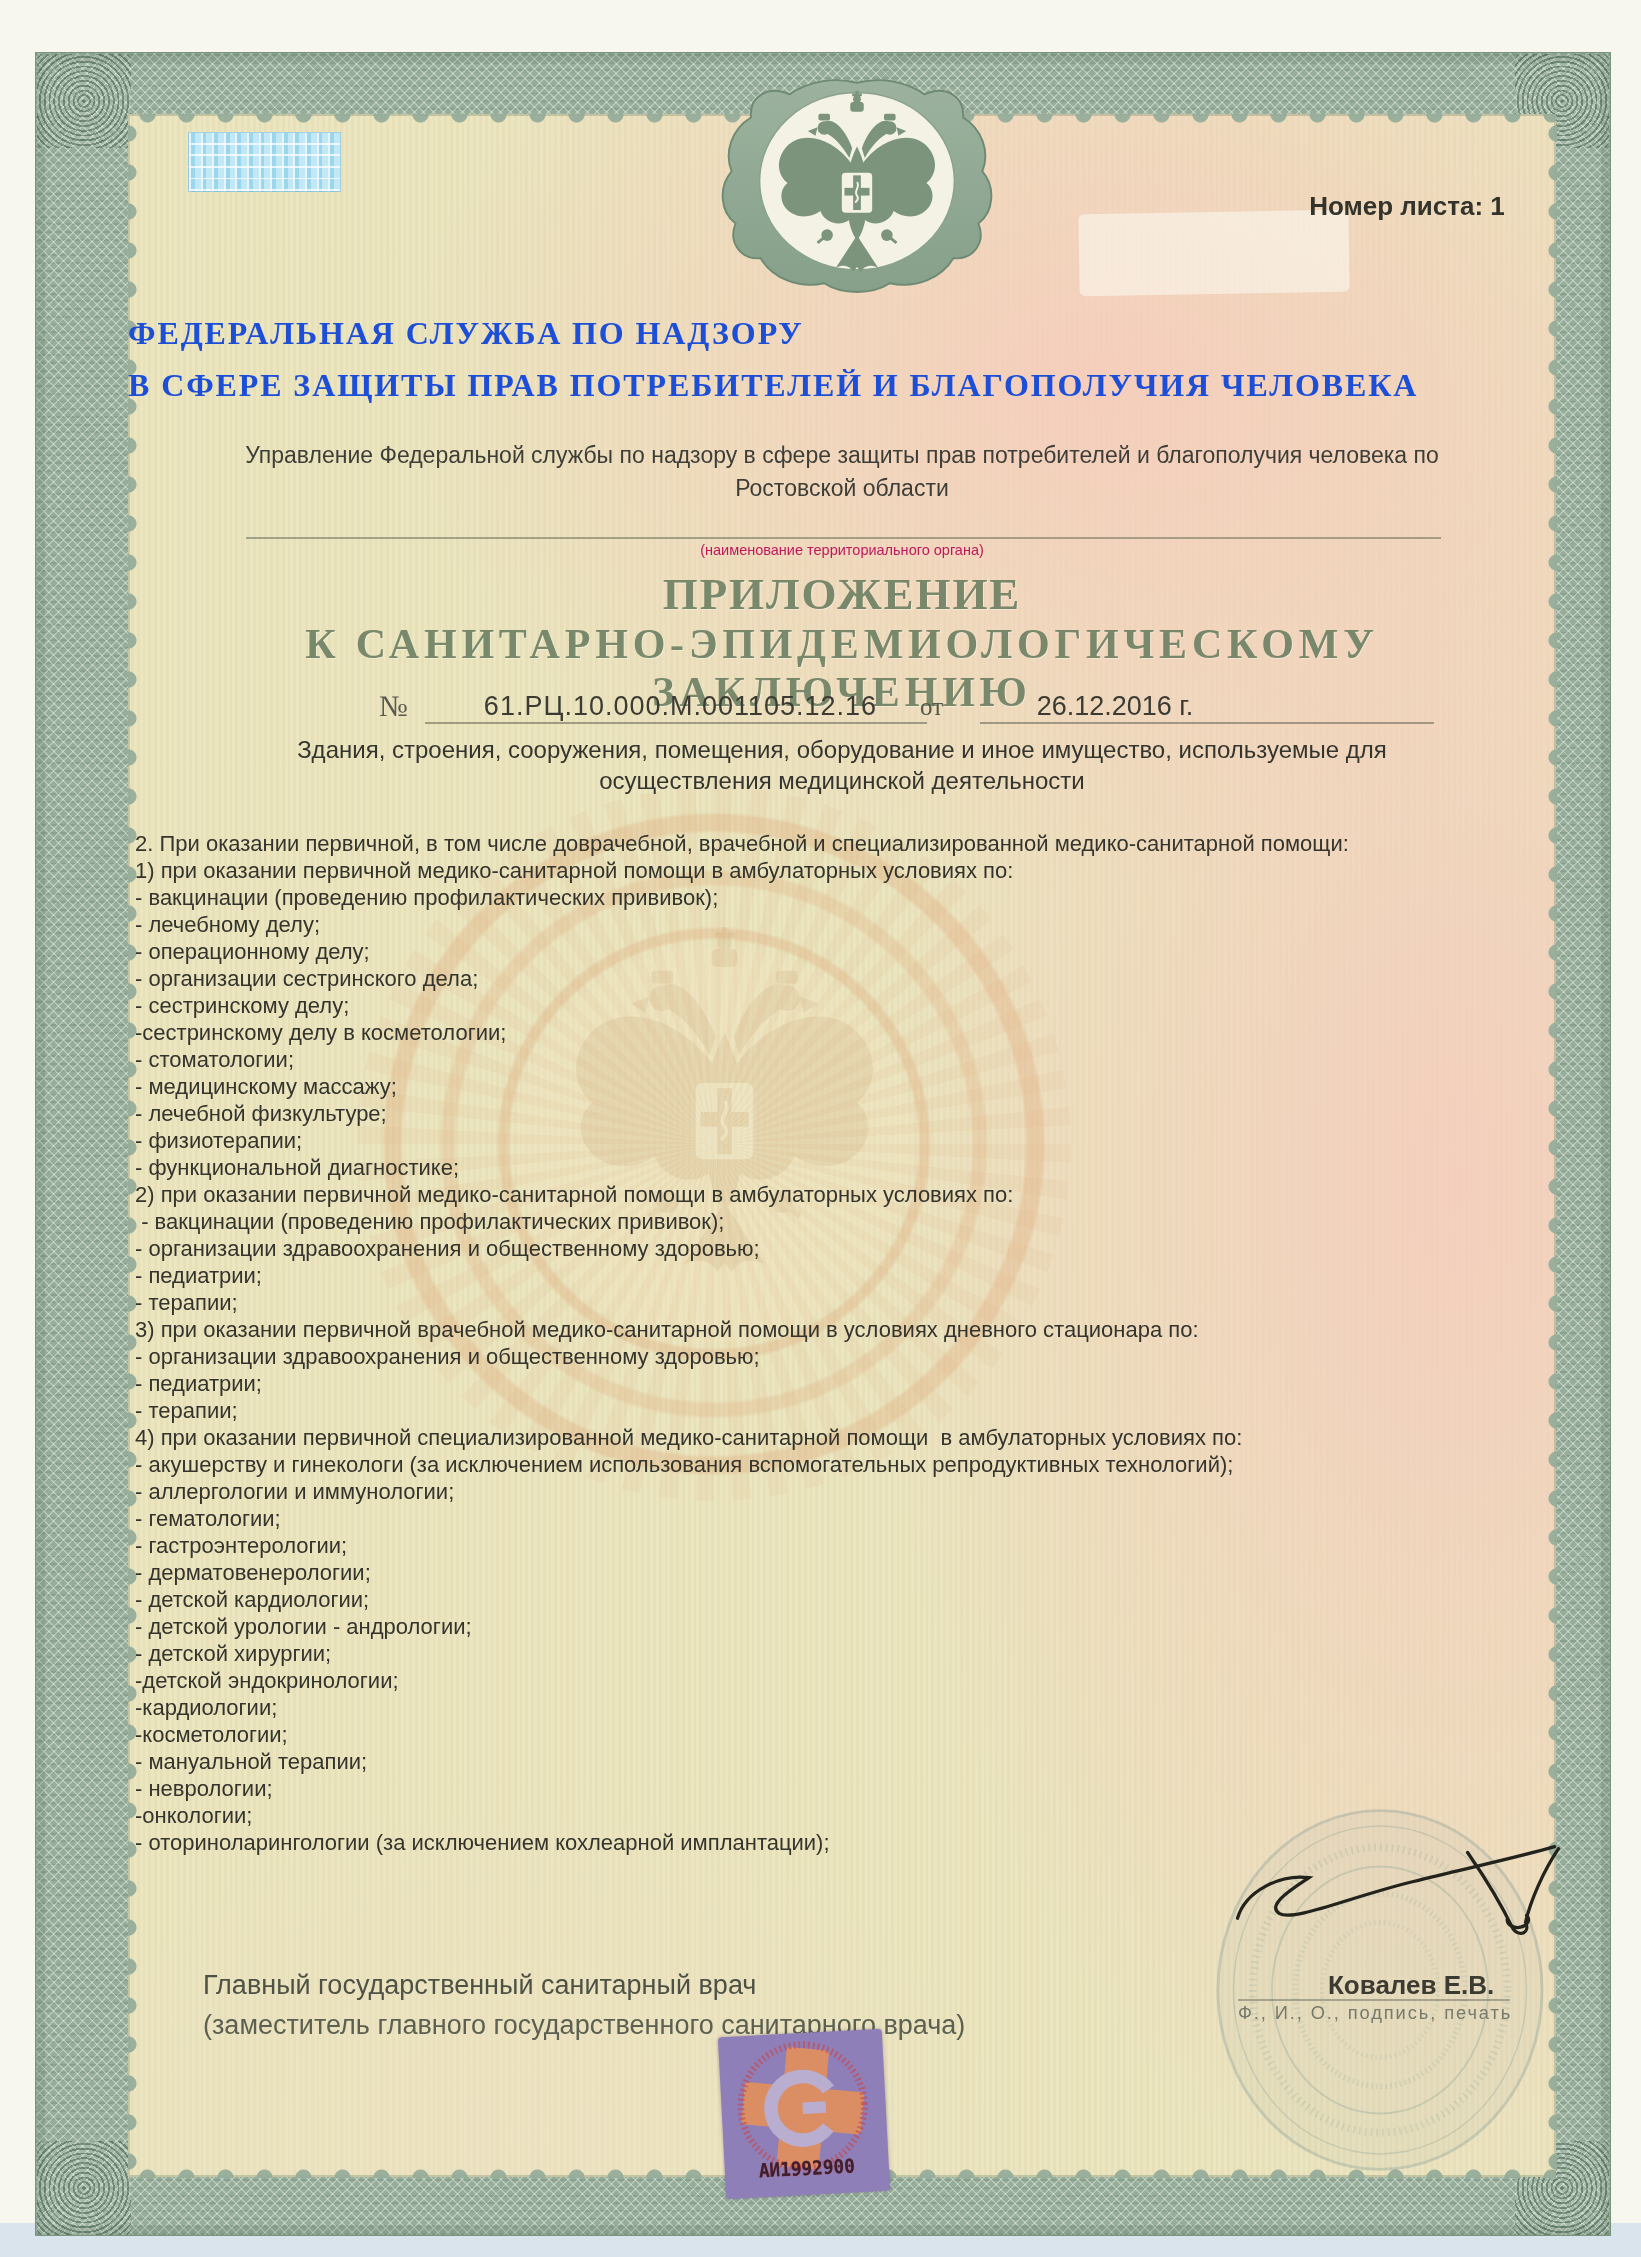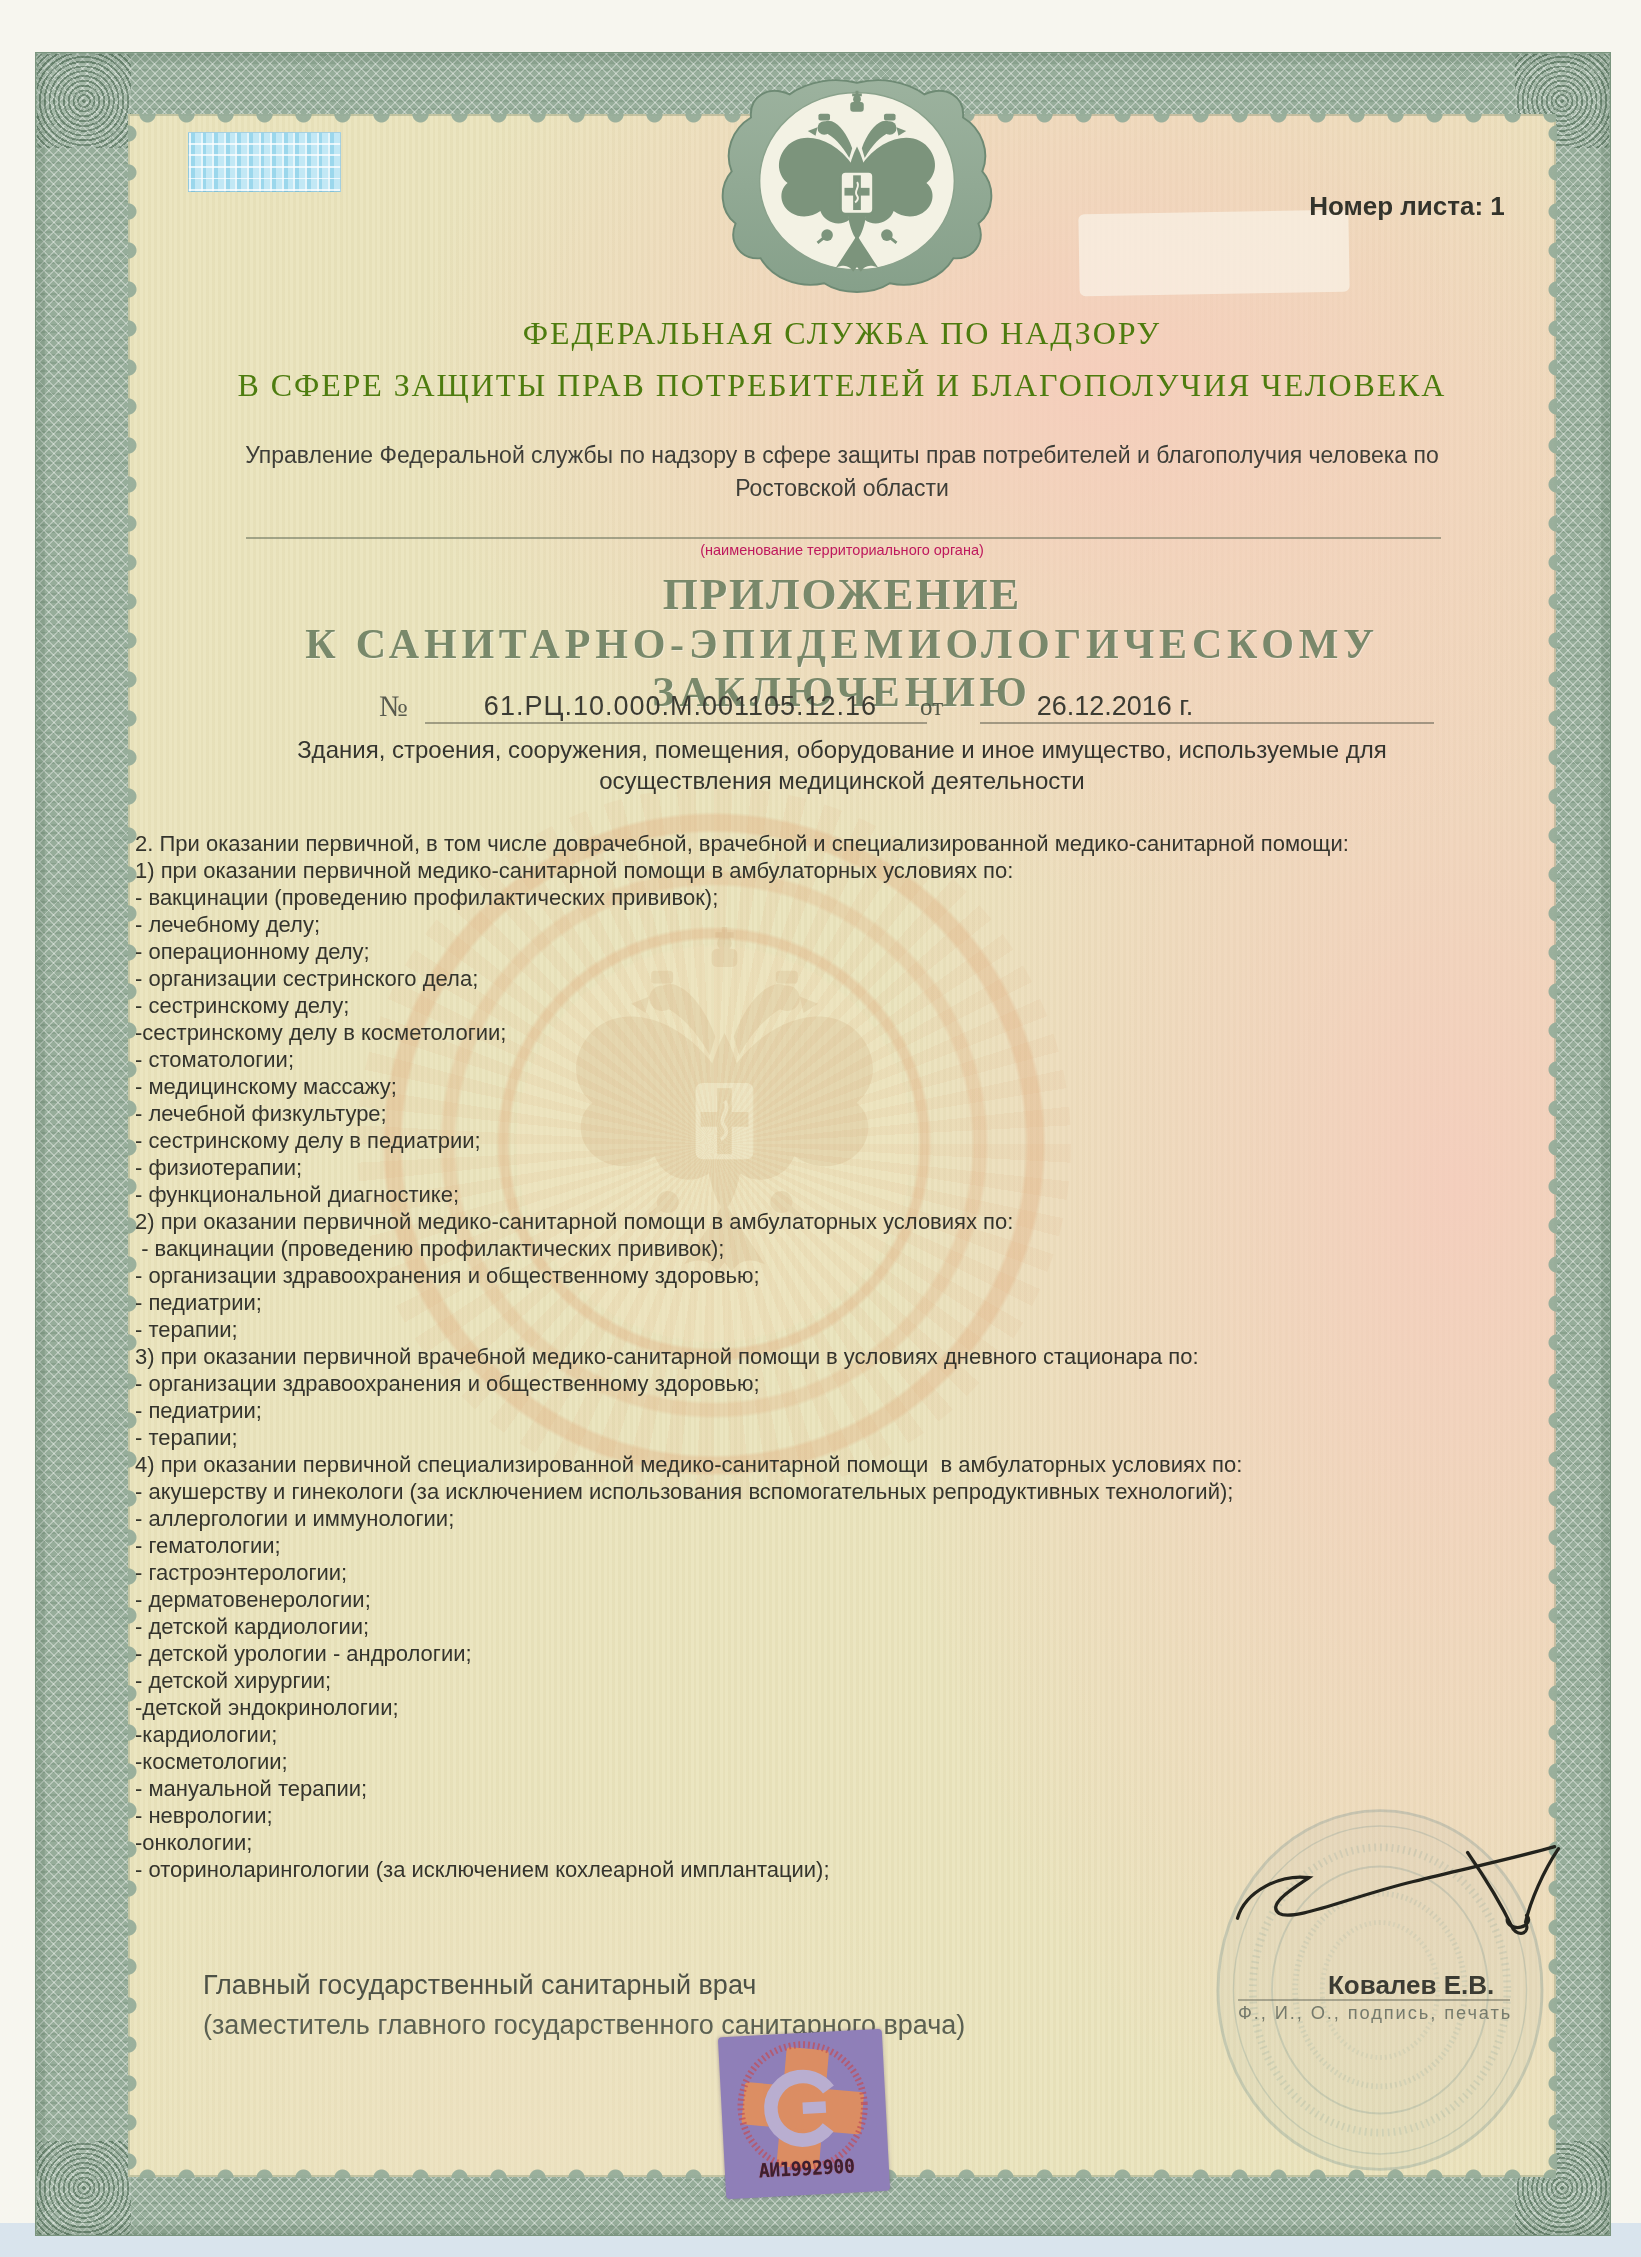--- a/index.html
+++ b/index.html
@@ -61,22 +61,22 @@
     background-color:#8f7fb8;
     background-image:
       repeating-linear-gradient(125deg, rgba(255,255,255,.16) 0 13.5px, rgba(70,60,120,.18) 13.5px 29px),
       linear-gradient(135deg,#a master 0,#8a7ab6 100%);
     box-shadow:0 0 3.9px rgba(60,40,90,.4);}
   .holo-number{left:0;top:124px;width:164px;color:#3c2030;font-family:"DejaVu Sans Mono",monospace;
     font-weight:bold;font-size:19.3px;text-align:center;letter-spacing:0;transform:scaleX(.92);text-shadow:0 0 1px #a33}
 
   
   .sheet-no{left:1274px;top:191px;width:266px;text-align:center;font-size:26px;font-weight:bold;color:#33332b}
-  .agency{left:128px;width:1428px;text-align:center;font-family:"Liberation Serif",serif;font-weight:normal;
-    color:#4d7c0f;font-size:32px;letter-spacing:1.9px}
+  .agency{left:128px;width:1428px;text-align:left;font-family:"Liberation Serif",serif;font-weight:bold;
+    color:#1d4ed8;font-size:32px;letter-spacing:1.9px}
   .dept{left:128px;width:1428px;text-align:center;font-size:23px;color:#3e3e38}
   .org-rule{left:246px;top:537px;width:1195px;height:1.9px;background:rgba(90,100,80,.5)}
   .org-caption{left:128px;top:542px;width:1428px;text-align:center;font-size:14.5px;color:#be185d}
   .title1{left:128px;top:568px;width:1428px;text-align:center;font-family:"Liberation Serif",serif;font-weight:bold;
     font-size:45px;letter-spacing:1.9px;color:rgba(104,123,92,.88);text-shadow:1px 1px 0 rgba(255,255,255,.35)}
   .title2{left:128px;top:620px;width:1428px;text-align:center;font-family:"Liberation Serif",serif;font-weight:bold;
     font-size:42px;letter-spacing:4.8px;color:rgba(104,123,92,.88);text-shadow:1px 1px 0 rgba(255,255,255,.35)}
   .no-label{left:379px;top:689px;font-family:"Liberation Serif",serif;font-size:30px;color:#585a4e}
   .no-value{left:415px;top:691px;width:531px;text-align:center;font-size:27px;color:#3b3b33;letter-spacing:1px}
   .ot-label{left:920px;top:693px;font-family:"Liberation Serif",serif;font-size:25px;color:#535848}
@@ -197,21 +197,20 @@
     <div class="body-line">1) при оказании первичной медико-санитарной помощи в амбулаторных условиях по:</div>
     <div class="body-line">- вакцинации (проведению профилактических прививок);</div>
     <div class="body-line">- лечебному делу;</div>
     <div class="body-line">- операционному делу;</div>
     <div class="body-line">- организации сестринского дела;</div>
     <div class="body-line">- сестринскому делу;</div>
     <div class="body-line">-сестринскому делу в косметологии;</div>
     <div class="body-line">- стоматологии;</div>
     <div class="body-line">- медицинскому массажу;</div>
     <div class="body-line">- лечебной физкультуре;</div>
-    <div class="body-line">- сестринскому делу в педиатрии;</div>
     <div class="body-line">- физиотерапии;</div>
     <div class="body-line">- функциональной диагностике;</div>
     <div class="body-line">2) при оказании первичной медико-санитарной помощи в амбулаторных условиях по:</div>
     <div class="body-line"> - вакцинации (проведению профилактических прививок);</div>
     <div class="body-line">- организации здравоохранения и общественному здоровью;</div>
     <div class="body-line">- педиатрии;</div>
     <div class="body-line">- терапии;</div>
     <div class="body-line">3) при оказании первичной врачебной медико-санитарной помощи в условиях дневного стационара по:</div>
     <div class="body-line">- организации здравоохранения и общественному здоровью;</div>
     <div class="body-line">- педиатрии;</div>

